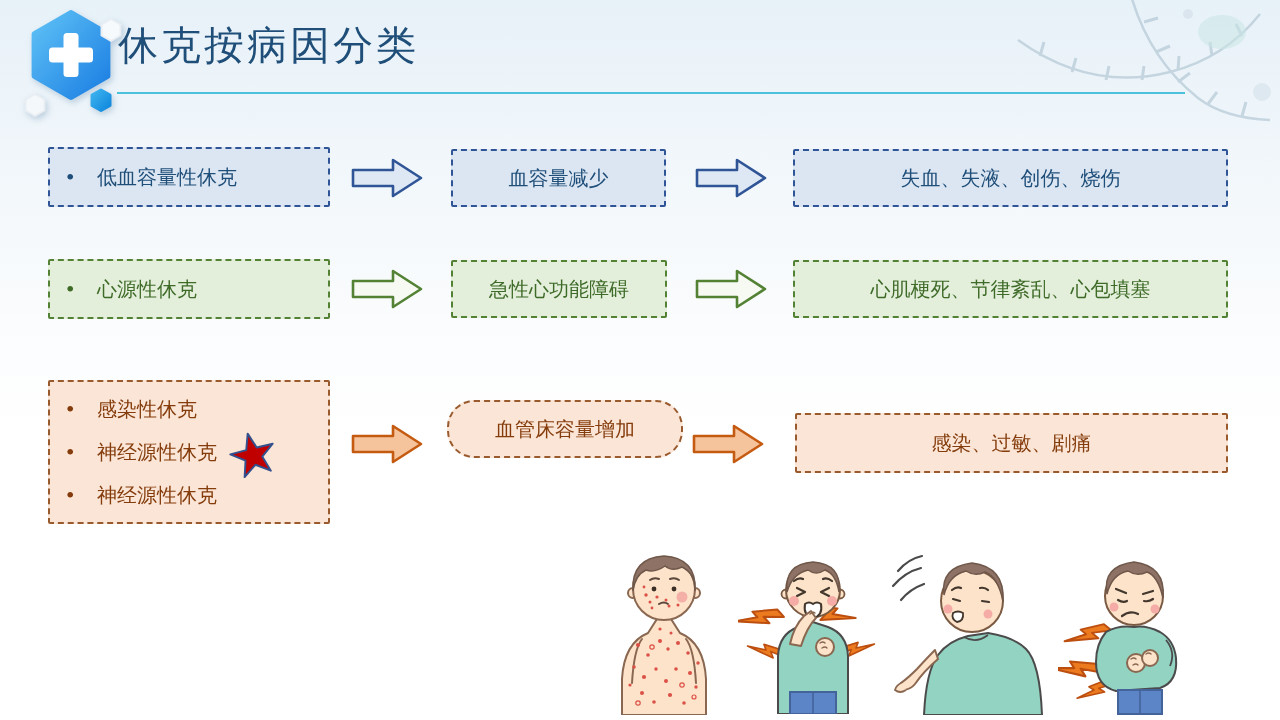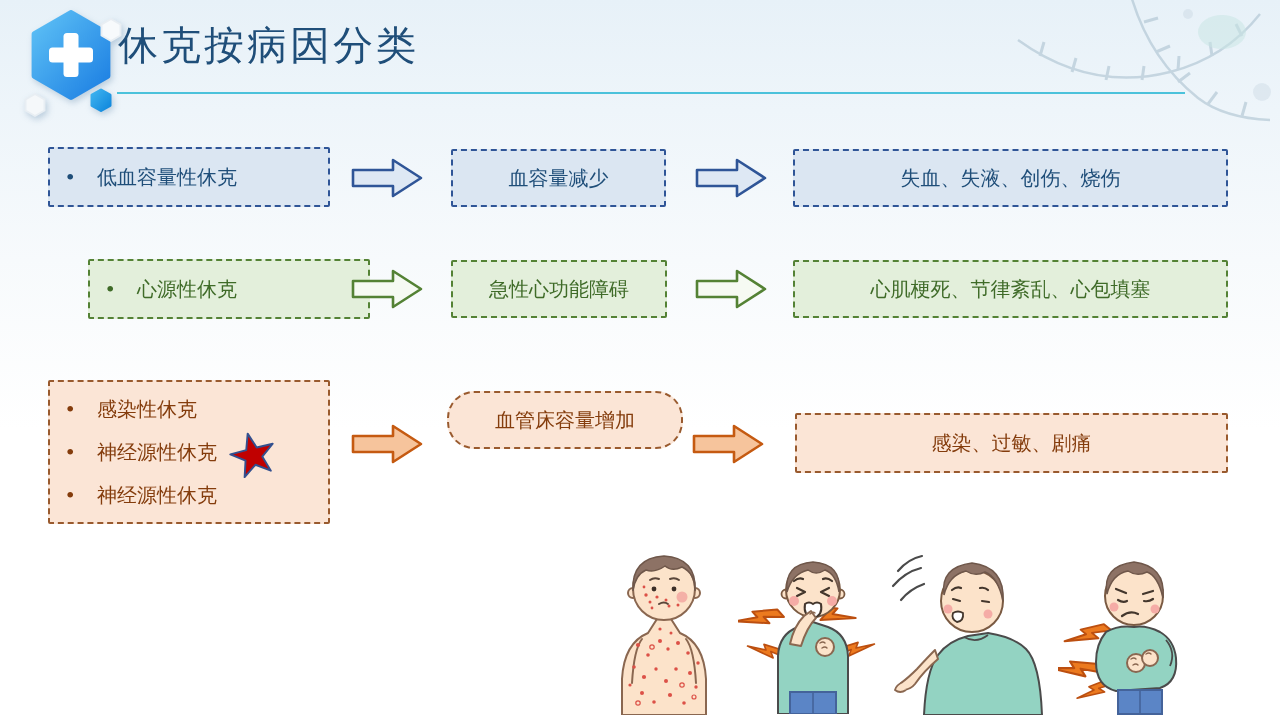--- a/index.html
+++ b/index.html
@@ -88,21 +88,21 @@
       <polygon points="2,13 42,13 42,3 70,21 42,39 42,29 2,29" fill="#DEE8F4" stroke="#2F5597" stroke-width="2.6" stroke-linejoin="round"></polygon>
     </svg>
     <div class="fbox blue" style="left:451px;top:149px;width:215px;height:58px;">血容量减少</div>
     <svg class="arrow" style="left:695px;top:157px" width="72" height="42" viewBox="0 0 72 42">
       <polygon points="2,13 42,13 42,3 70,21 42,39 42,29 2,29" fill="#DEE8F4" stroke="#2F5597" stroke-width="2.6" stroke-linejoin="round"></polygon>
     </svg>
     <div class="fbox blue" style="left:793px;top:149px;width:435px;height:58px;">失血、失液、创伤、烧伤</div>
   </div>
 
   <div>
-    <div class="fbox green start single" style="left:48px;top:259px;width:282px;height:60px;margin-left:40px;">
+    <div class="fbox green start single" style="left:48px;top:259px;width:282px;height:60px;">
       <ul class="causes">
           <li>
             <span>心源性休克</span>
           </li>
         </ul>
     </div>
     <svg class="arrow" style="left:351px;top:268px" width="72" height="42" viewBox="0 0 72 42">
       <polygon points="2,13 42,13 42,3 70,21 42,39 42,29 2,29" fill="#F6FAF3" stroke="#548235" stroke-width="2.6" stroke-linejoin="round"></polygon>
     </svg>
     <div class="fbox green" style="left:451px;top:260px;width:216px;height:58px;">急性心功能障碍</div>
@@ -125,21 +125,21 @@
           </svg>
         </li>
         <li>
             <span>神经源性休克</span>
           </li>
       </ul>
     </div>
     <svg class="arrow" style="left:351px;top:423px" width="72" height="42" viewBox="0 0 72 42">
       <polygon points="2,13 42,13 42,3 70,21 42,39 42,29 2,29" fill="#F6C49C" stroke="#C55A11" stroke-width="2.6" stroke-linejoin="round"></polygon>
     </svg>
-    <div class="fbox orange" style="left:447px;top:391px;width:236px;height:58px;border-radius:27px;">血管床容量增加</div>
+    <div class="fbox orange" style="left:447px;top:400px;width:236px;height:58px;border-radius:27px;">血管床容量增加</div>
     <svg class="arrow" style="left:692px;top:423px" width="72" height="42" viewBox="0 0 72 42">
       <polygon points="2,13 42,13 42,3 70,21 42,39 42,29 2,29" fill="#F6C49C" stroke="#C55A11" stroke-width="2.6" stroke-linejoin="round"></polygon>
     </svg>
     <div class="fbox orange" style="left:795px;top:413px;width:433px;height:60px;">感染、过敏、剧痛</div>
   </div>
 
   <svg class="illu" style="left:608px;top:545px;width:112px;height:170px" viewBox="0 0 112 170">
     <g stroke="#8A6750" stroke-width="2" fill="#FCE3CA">
       <path d="M14,170 L14,134 Q16,98 40,88 L49,74 L63,74 L72,88 Q96,98 98,134 L98,170 Z"></path>
       <circle cx="25" cy="48" r="5"></circle>

